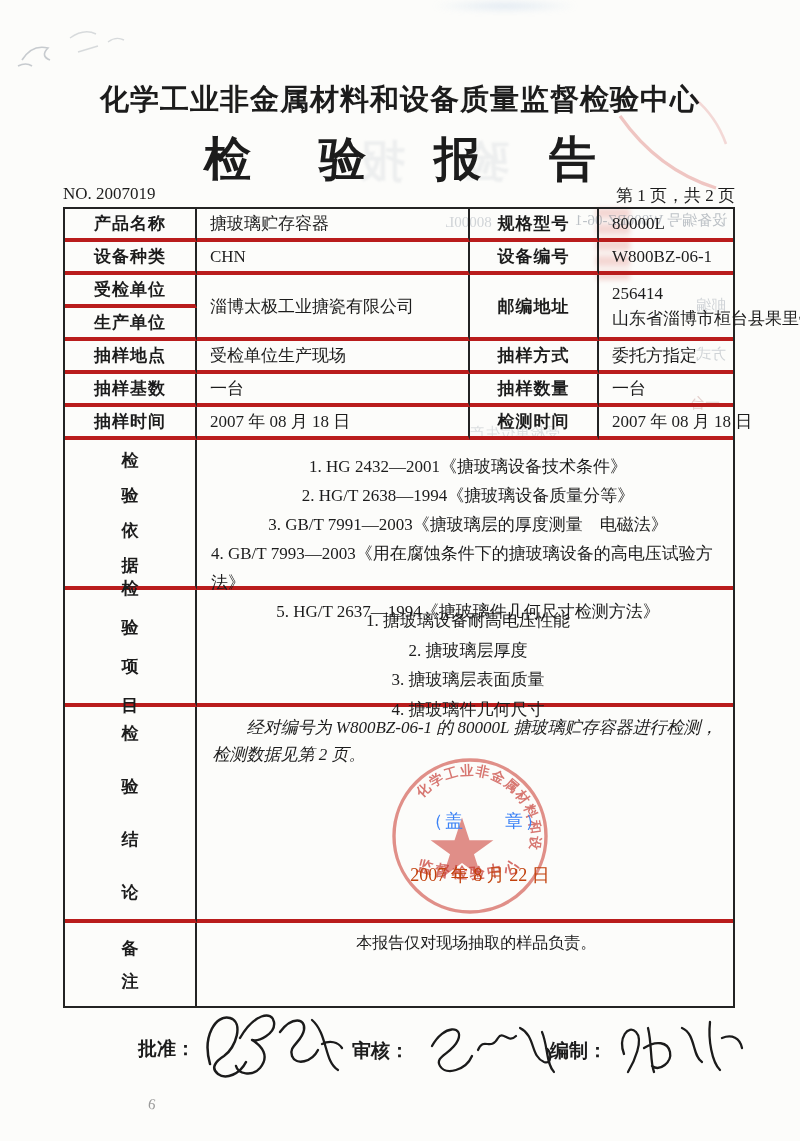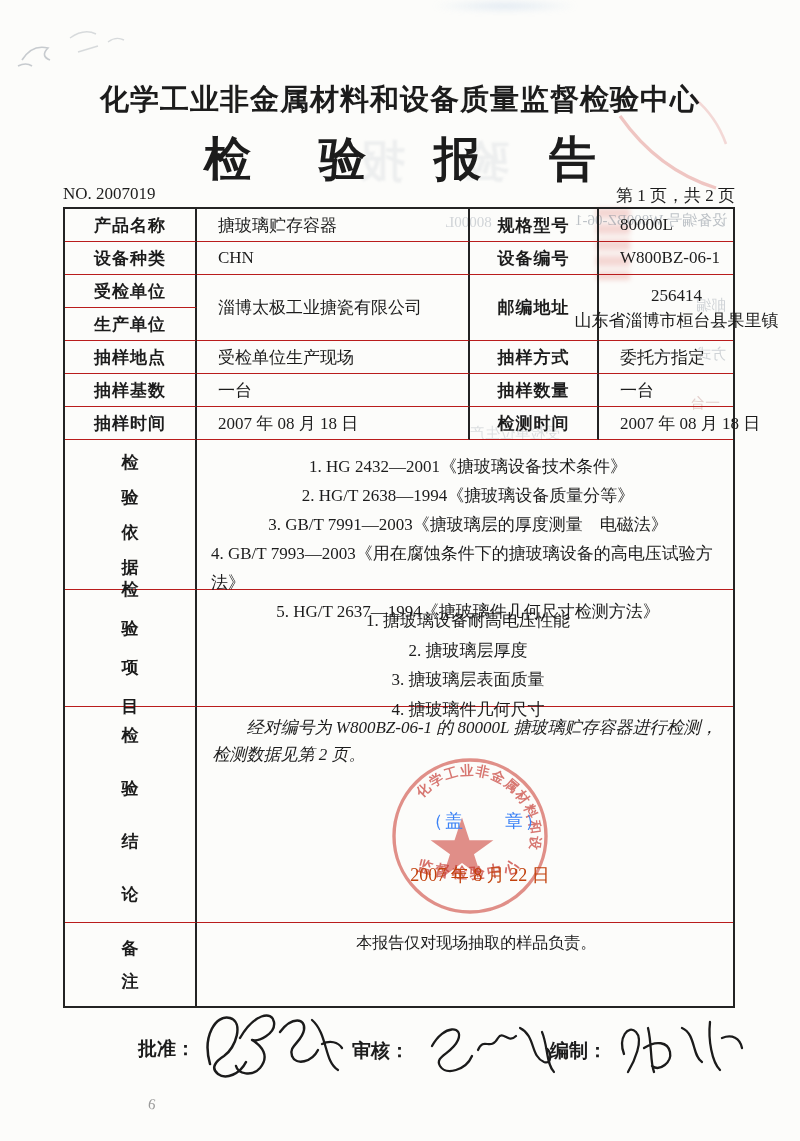--- a/index.html
+++ b/index.html
@@ -14,32 +14,32 @@
                 font-family:"Liberation Sans","DejaVu Sans",sans-serif;}
   #report-title span{letter-spacing:68px;margin-right:-68px;}
   #report-no{left:63px;top:184px;font-size:17px;}
   #page-info{right:65px;top:184px;font-size:17px;}
 
   
   #report-table{position:absolute;left:63px;top:207px;width:672px;height:801px;display:grid;
                 grid-template-columns:132px 273px 129px 134px;
                 grid-template-rows:33px 33px 33px 33px 33px 33px 33px 150px 117px 216px 83px;
                 border:2px solid #232323;box-sizing:border-box;}
-  .cell{border-right:2px solid #232323;border-bottom:1px solid #b91c1c;box-sizing:border-box;
+  .cell{border-right:2px solid #232323;border-bottom:4px solid #b91c1c;box-sizing:border-box;
         display:flex;align-items:center;min-width:0;}
   .lastcol{border-right:none;}
   .lastrow{border-bottom:none;}
   .lbl{justify-content:center;font-family:"Liberation Sans","DejaVu Sans",sans-serif;
        font-size:17px;font-weight:600;letter-spacing:1px;white-space:nowrap;}
-  .val{padding-left:21px;font-size:17px;white-space:nowrap;}
+  .val{padding-left:13px;font-size:17px;white-space:nowrap;}
   .span2r{grid-row:span 2;}
   .sect-lbl{flex-direction:column;justify-content:center;font-family:"Liberation Sans","DejaVu Sans",sans-serif;
             font-size:17px;font-weight:600;}
   .sect-content{grid-column:2/5;align-items:center;flex-direction:column;font-size:17px;}
-  .addr{flex-direction:column;align-items:center;justify-content:center;line-height:25px;white-space:nowrap;}
+  .addr{flex-direction:column;align-items:flex-start;justify-content:center;line-height:25px;white-space:nowrap;}
   .gap12{gap:12px;} .gap16{gap:16px;} .gap30{gap:30px;} .gap10{gap:10px;}
   .basis-lines{padding:12px 8px 0 14px;line-height:29px;}
   .items-lines{padding:16px 8px 0 14px;line-height:29.5px;}
   .concl{position:relative;padding:0;width:100%;height:100%;}
   .concl p{margin:7px 12px 0 12px;width:505px;text-indent:2em;line-height:27px;font-size:17px;font-style:italic;}
   .remarks-line{margin:10px 12px 0 12px;text-indent:1.4em;font-size:16px;font-family:Liberation Mono, monospace;}
 
   
   #stamp-svg{position:absolute;left:188px;top:44px;mix-blend-mode:multiply;}
   #seal-note{position:absolute;left:188px;top:102px;width:200px;text-align:center;

